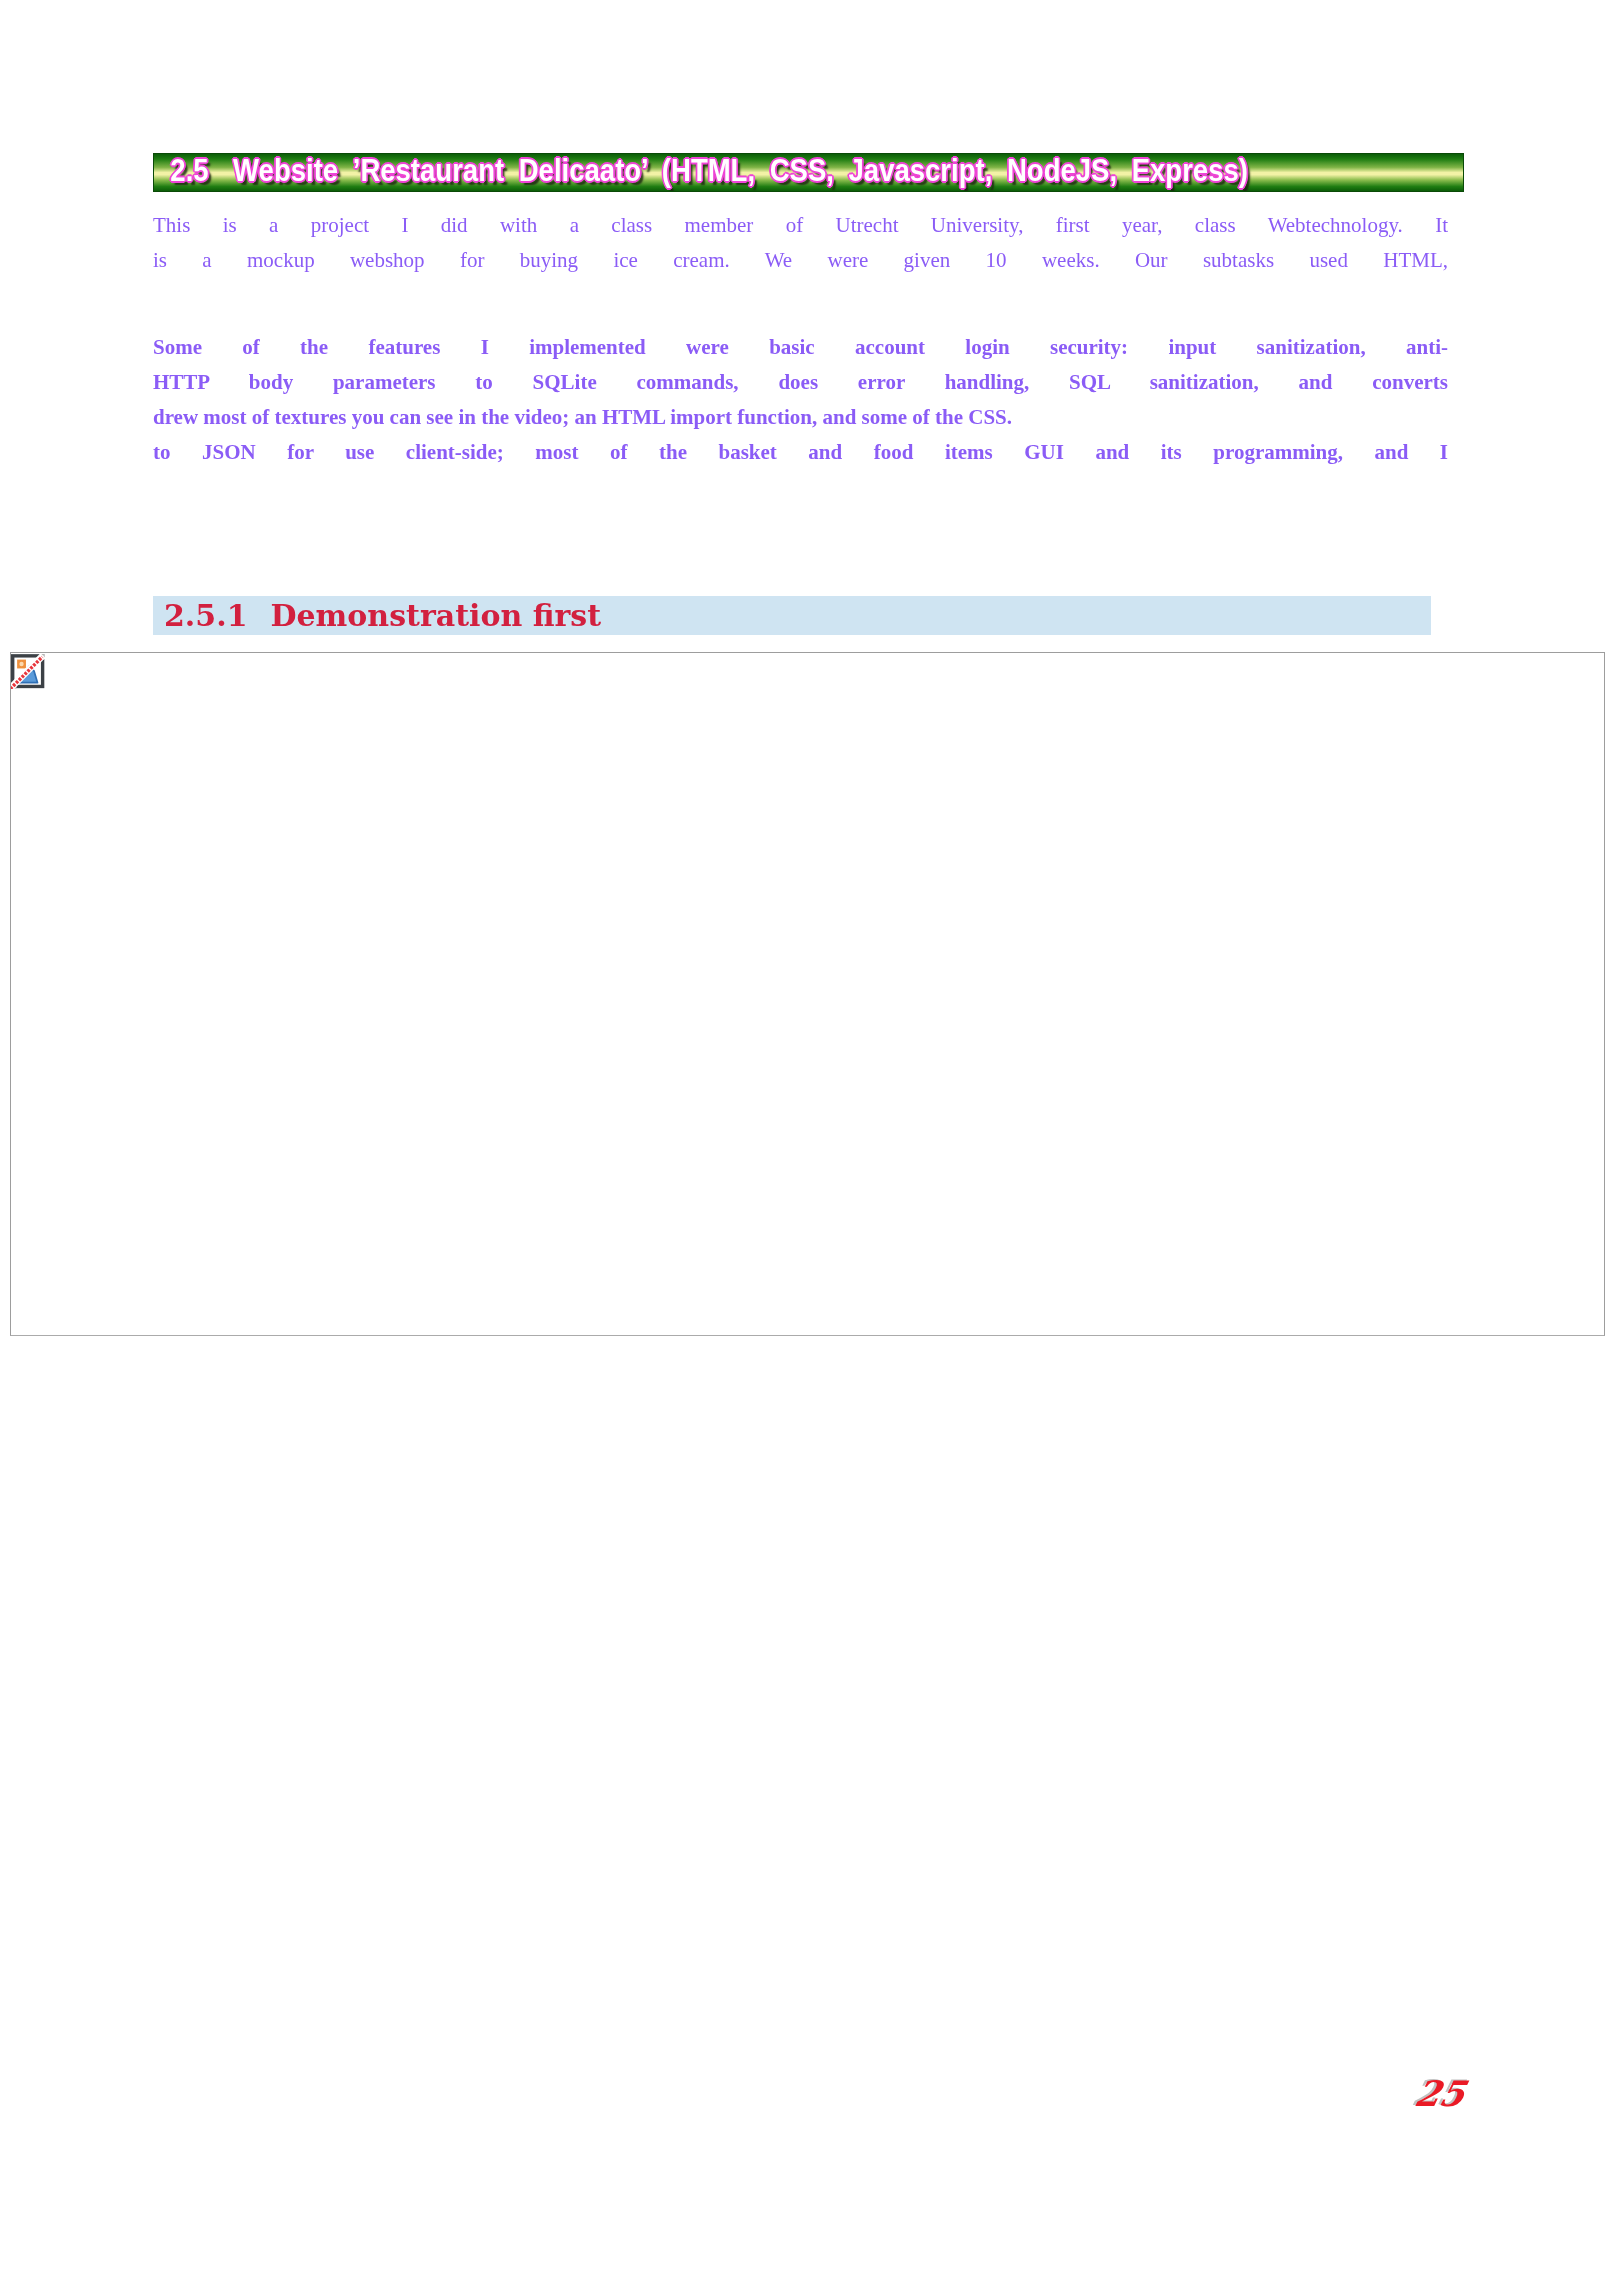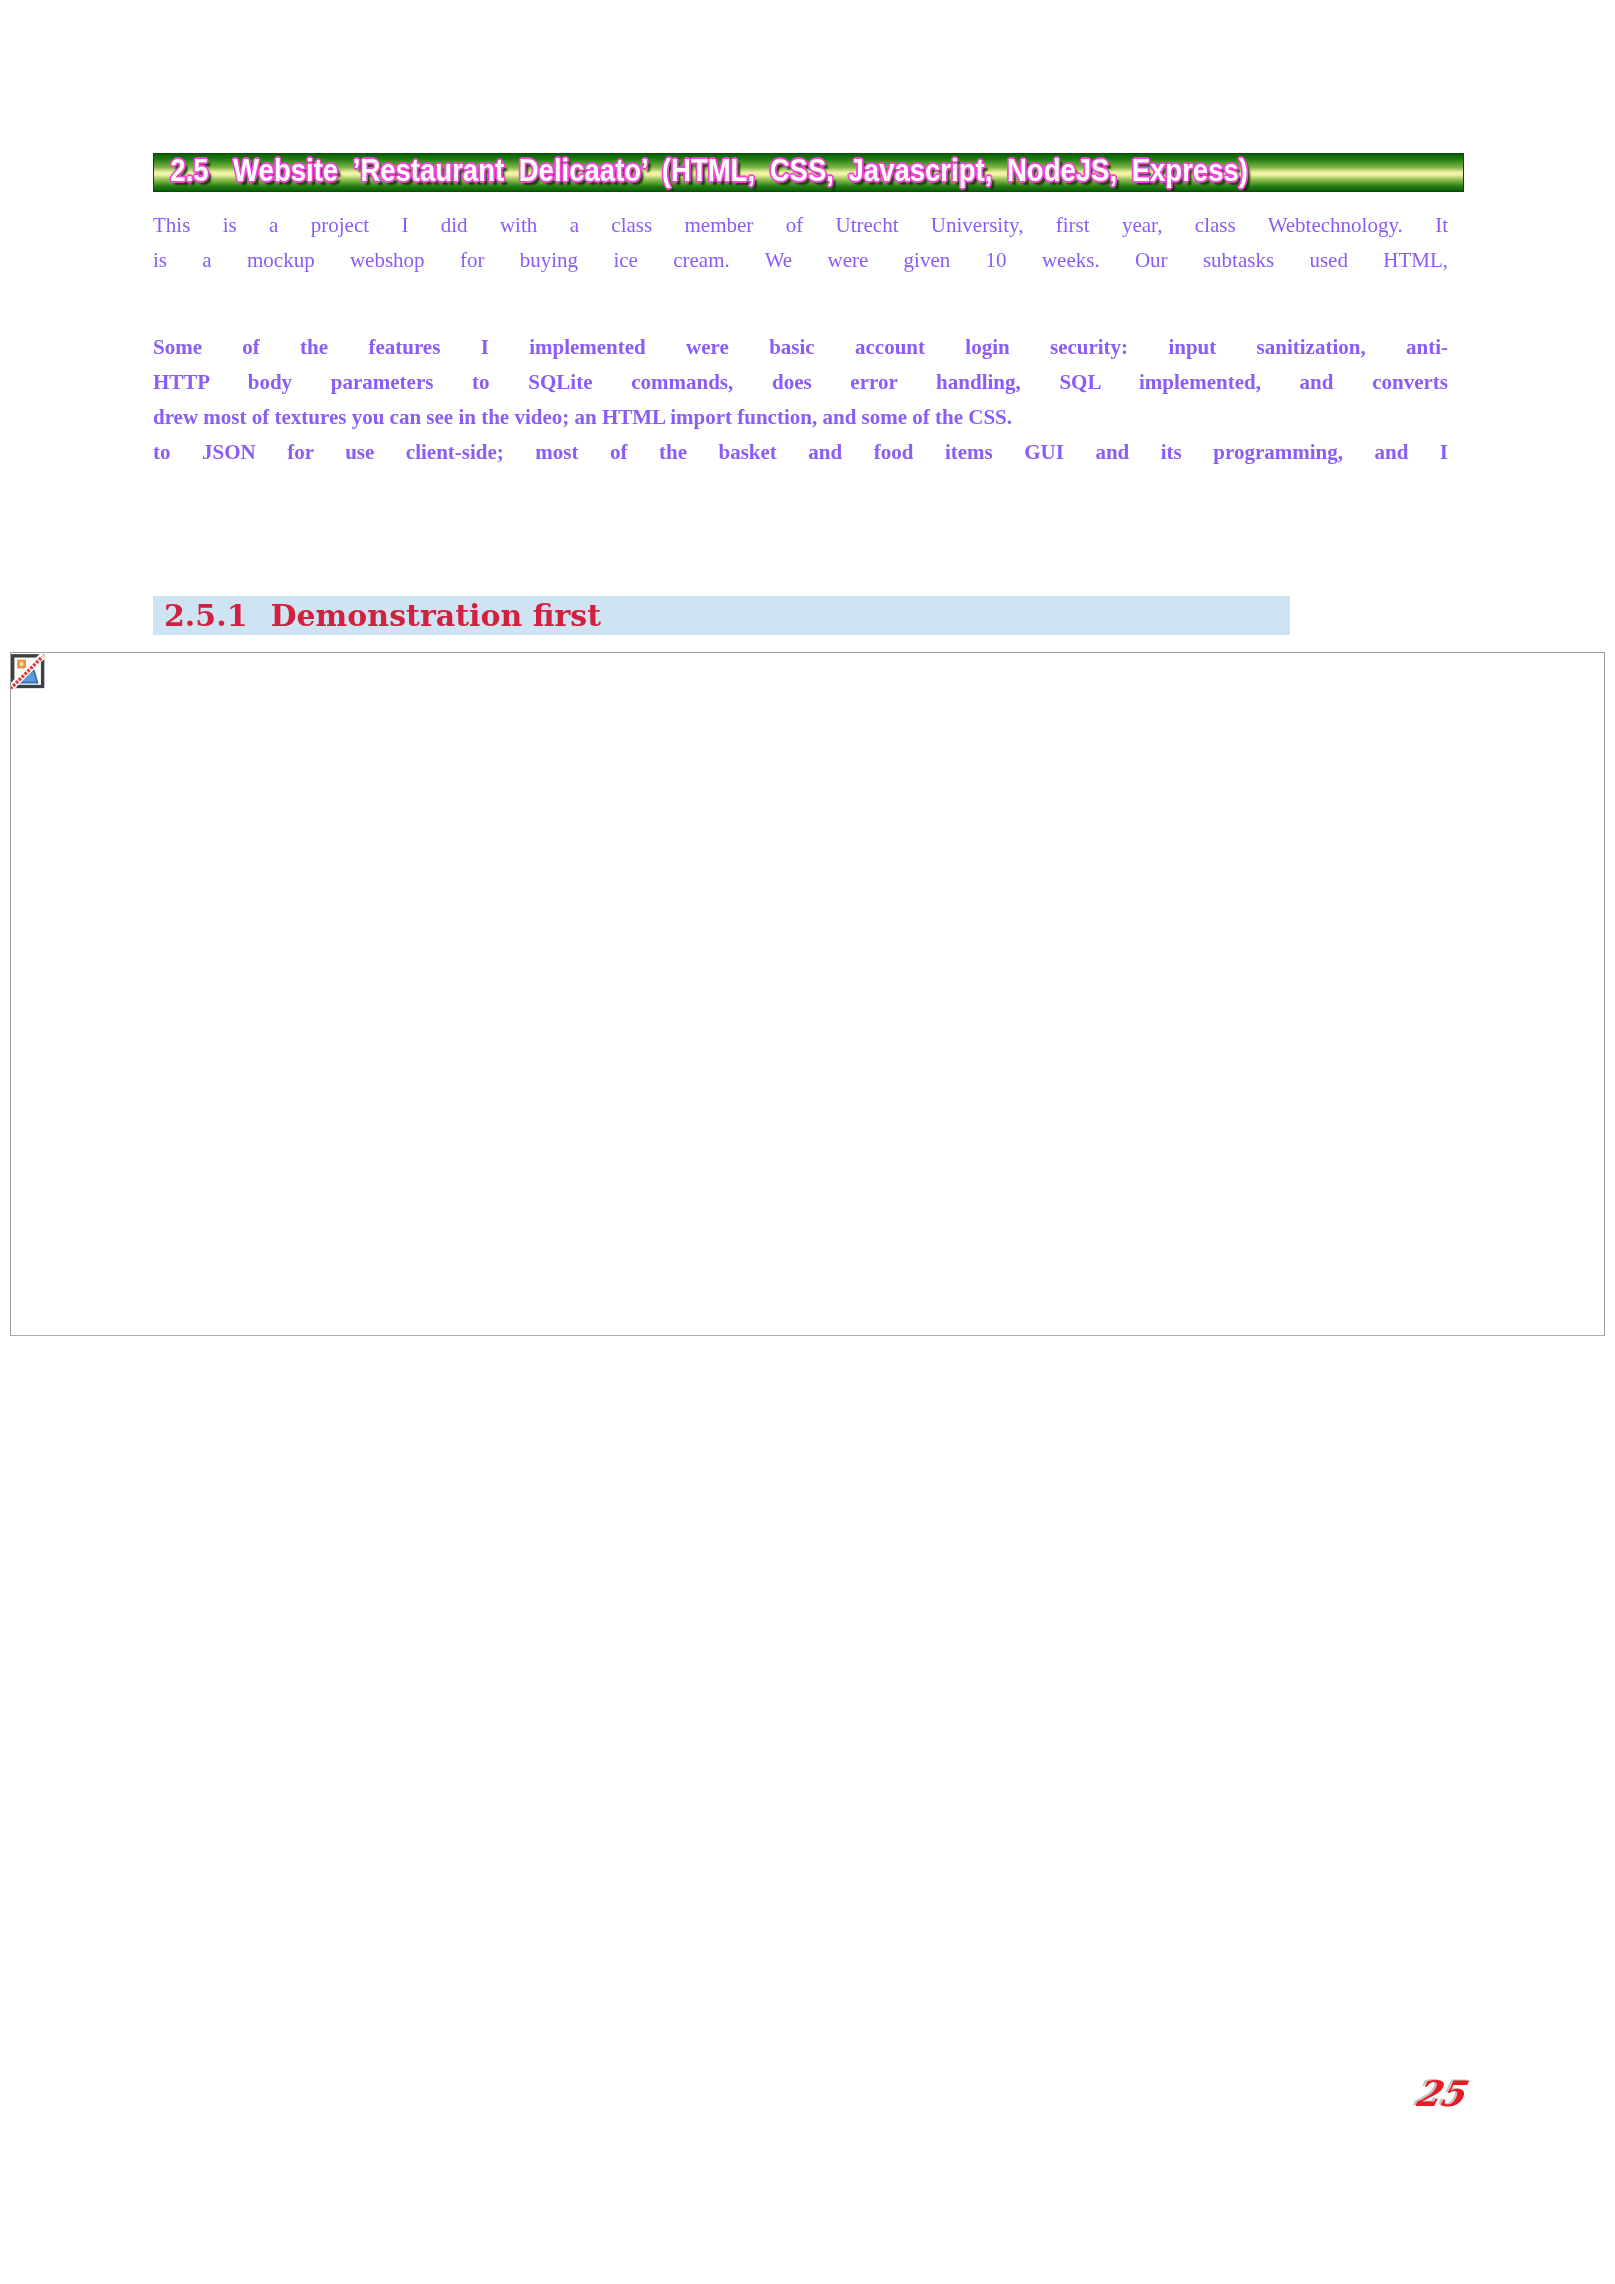--- a/index.html
+++ b/index.html
@@ -45,21 +45,21 @@
     font-size:21px; line-height:35px; color:#8b5cf6;
   }
   #para-intro    { top:208px; }
   #para-features { top:330px;font-weight:bold; }
   .para .line { text-align:justify; text-align-last:justify; }
   .para .line.last { text-align-last:auto; }
 
   
   .subband {
     position:absolute; left:153px; top:596px;
-    width:1137px; height:39px;
+    width:1278px; height:39px;
     background:#cfe4f2;
     display:flex; align-items:center;
     font-family:"DejaVu Serif", serif;
     font-weight:bold; font-size:30px; color:#d2203f;
   }
   .subband .num { margin-left:11px; margin-right:23px; }
 
   
   .video-box {
     position:absolute; left:10.2px; top:652px;
@@ -93,21 +93,21 @@
     </div>
   </div>
 
   <div class="para" id="para-intro">
     <div class="line">This is a project I did with a class member of Utrecht University, first year, class Webtechnology. It</div>
     <div class="line">is a mockup webshop for buying ice cream. We were given 10 weeks. Our subtasks used HTML,</div>
   </div>
 
   <div class="para" id="para-features">
     <div class="line">Some of the features I implemented were basic account login security: input sanitization, anti-</div>
-    <div class="line">HTTP body parameters to SQLite commands, does error handling, SQL implemented, and converts</div>
+    <div class="line">HTTP body parameters to SQLite commands, does error handling, SQL sanitization, and converts</div>
     <div class="line last">drew most of textures you can see in the video; an HTML import function, and some of the CSS.</div>
     <div class="line">to JSON for use client-side; most of the basket and food items GUI and its programming, and I</div>
   </div>
 
   <div class="subband">
     <span class="num">2.5.1</span>
     <span>Demonstration first</span>
   </div>
 
   <div class="video-box">

